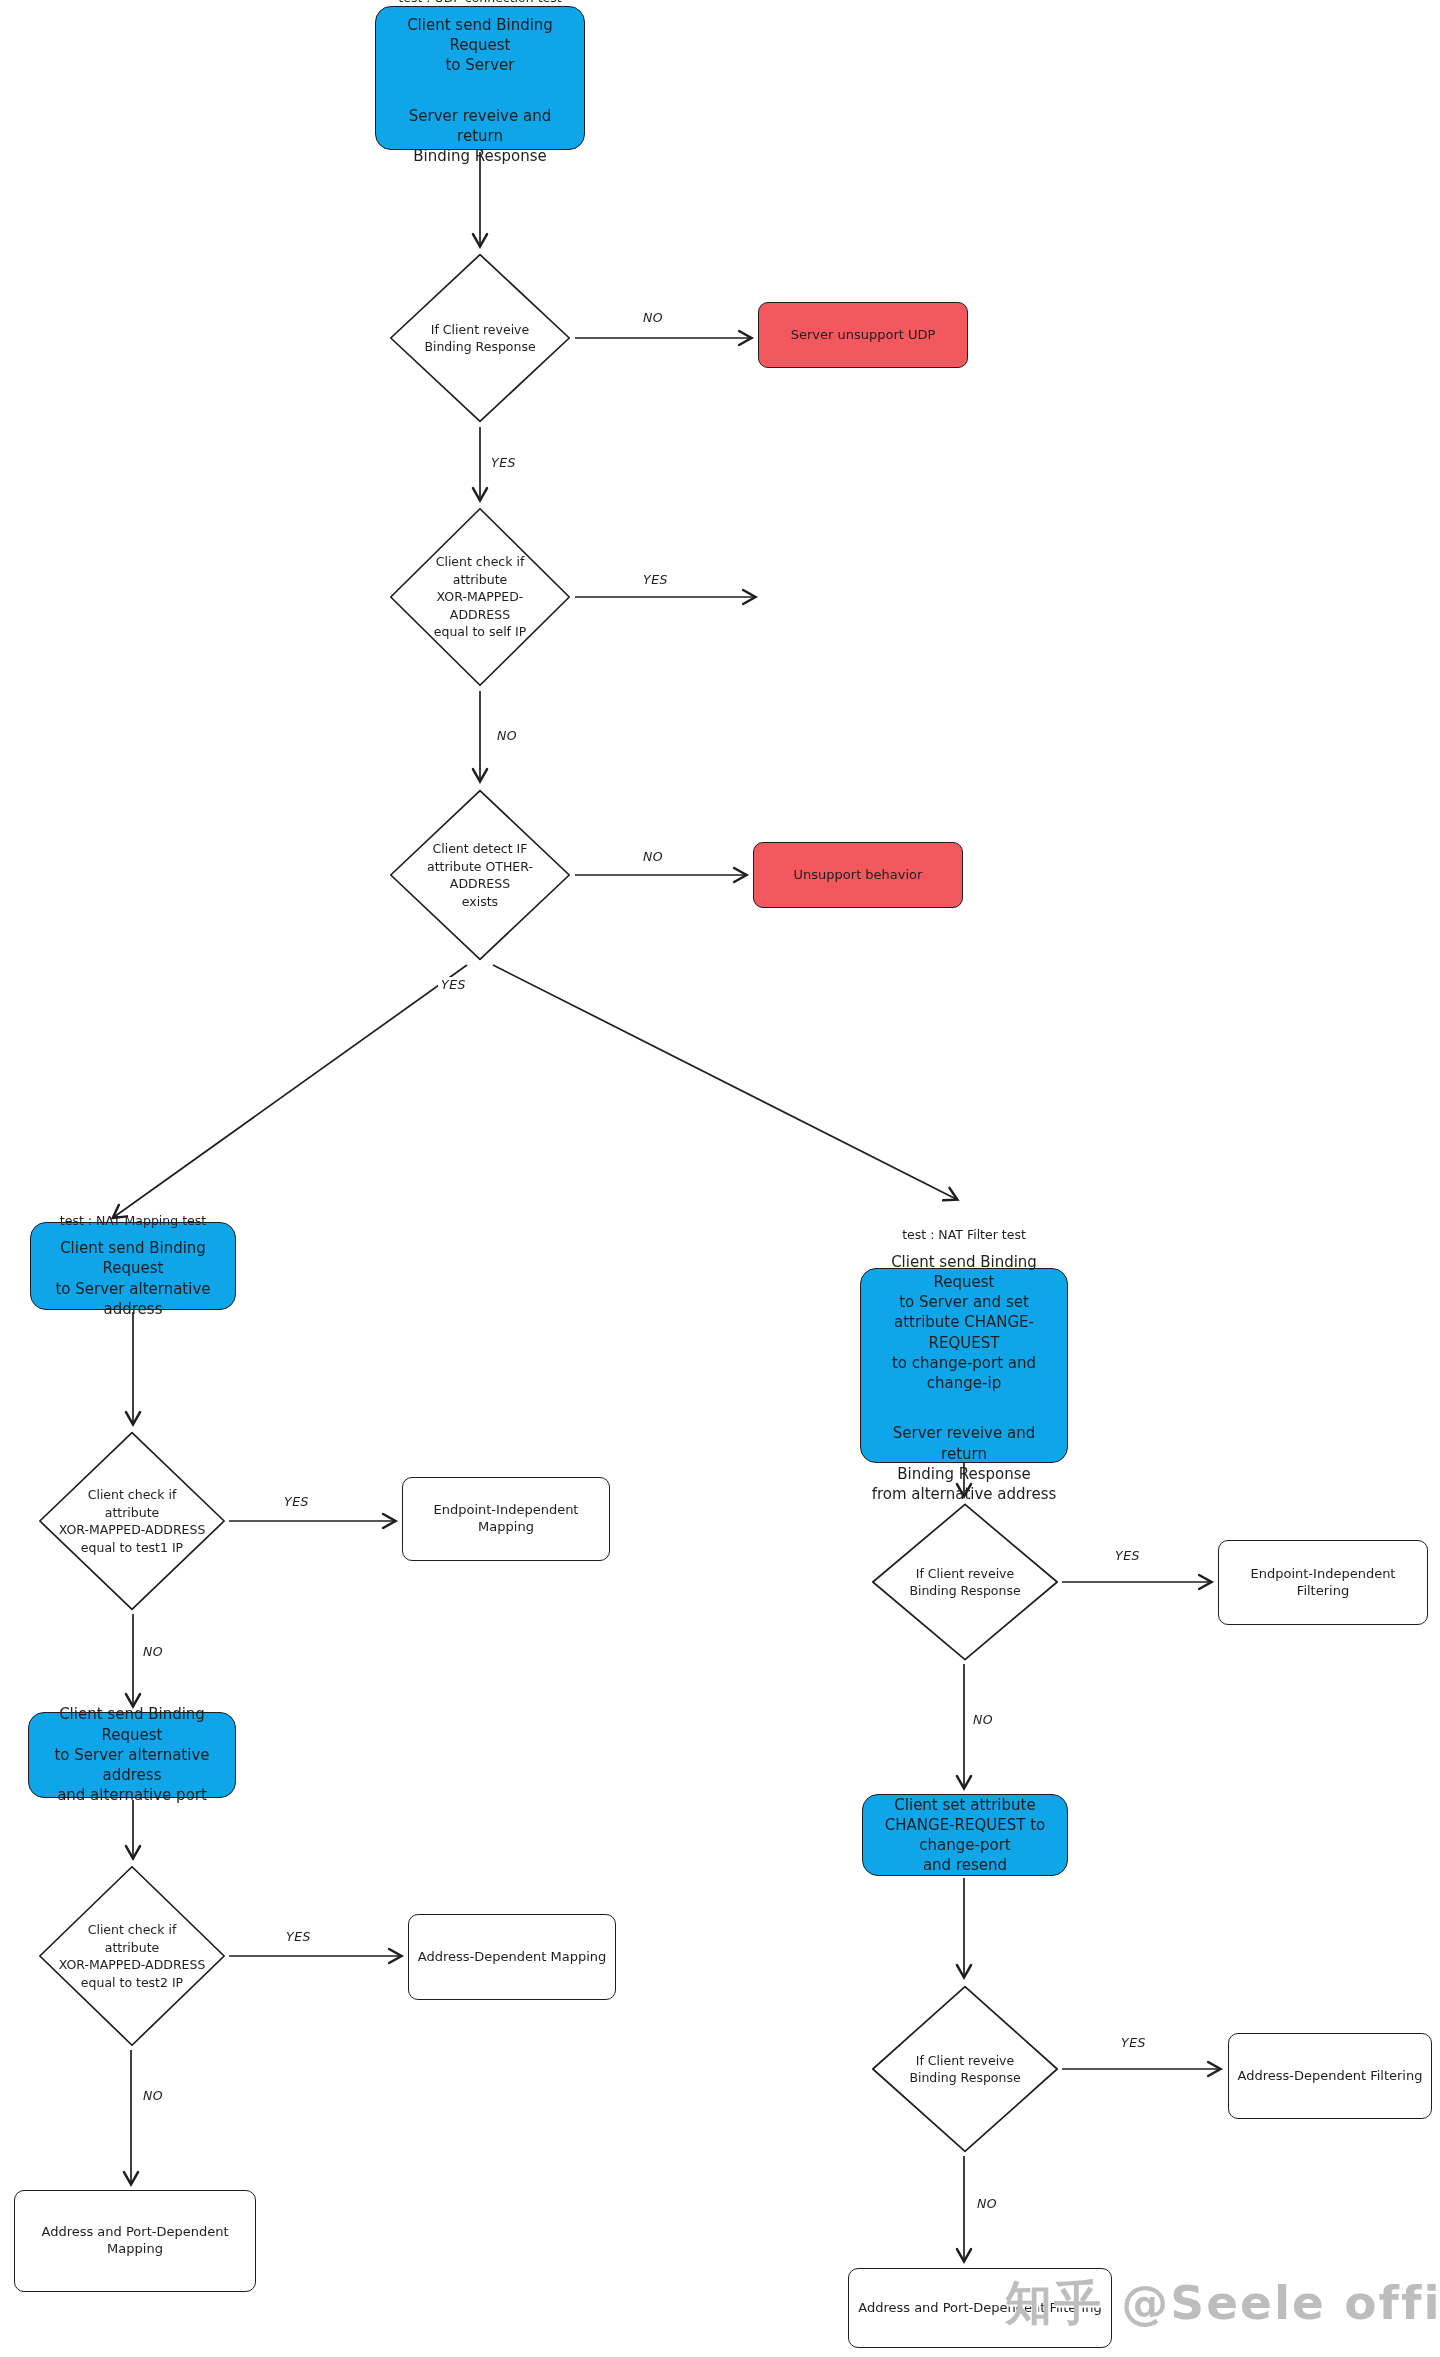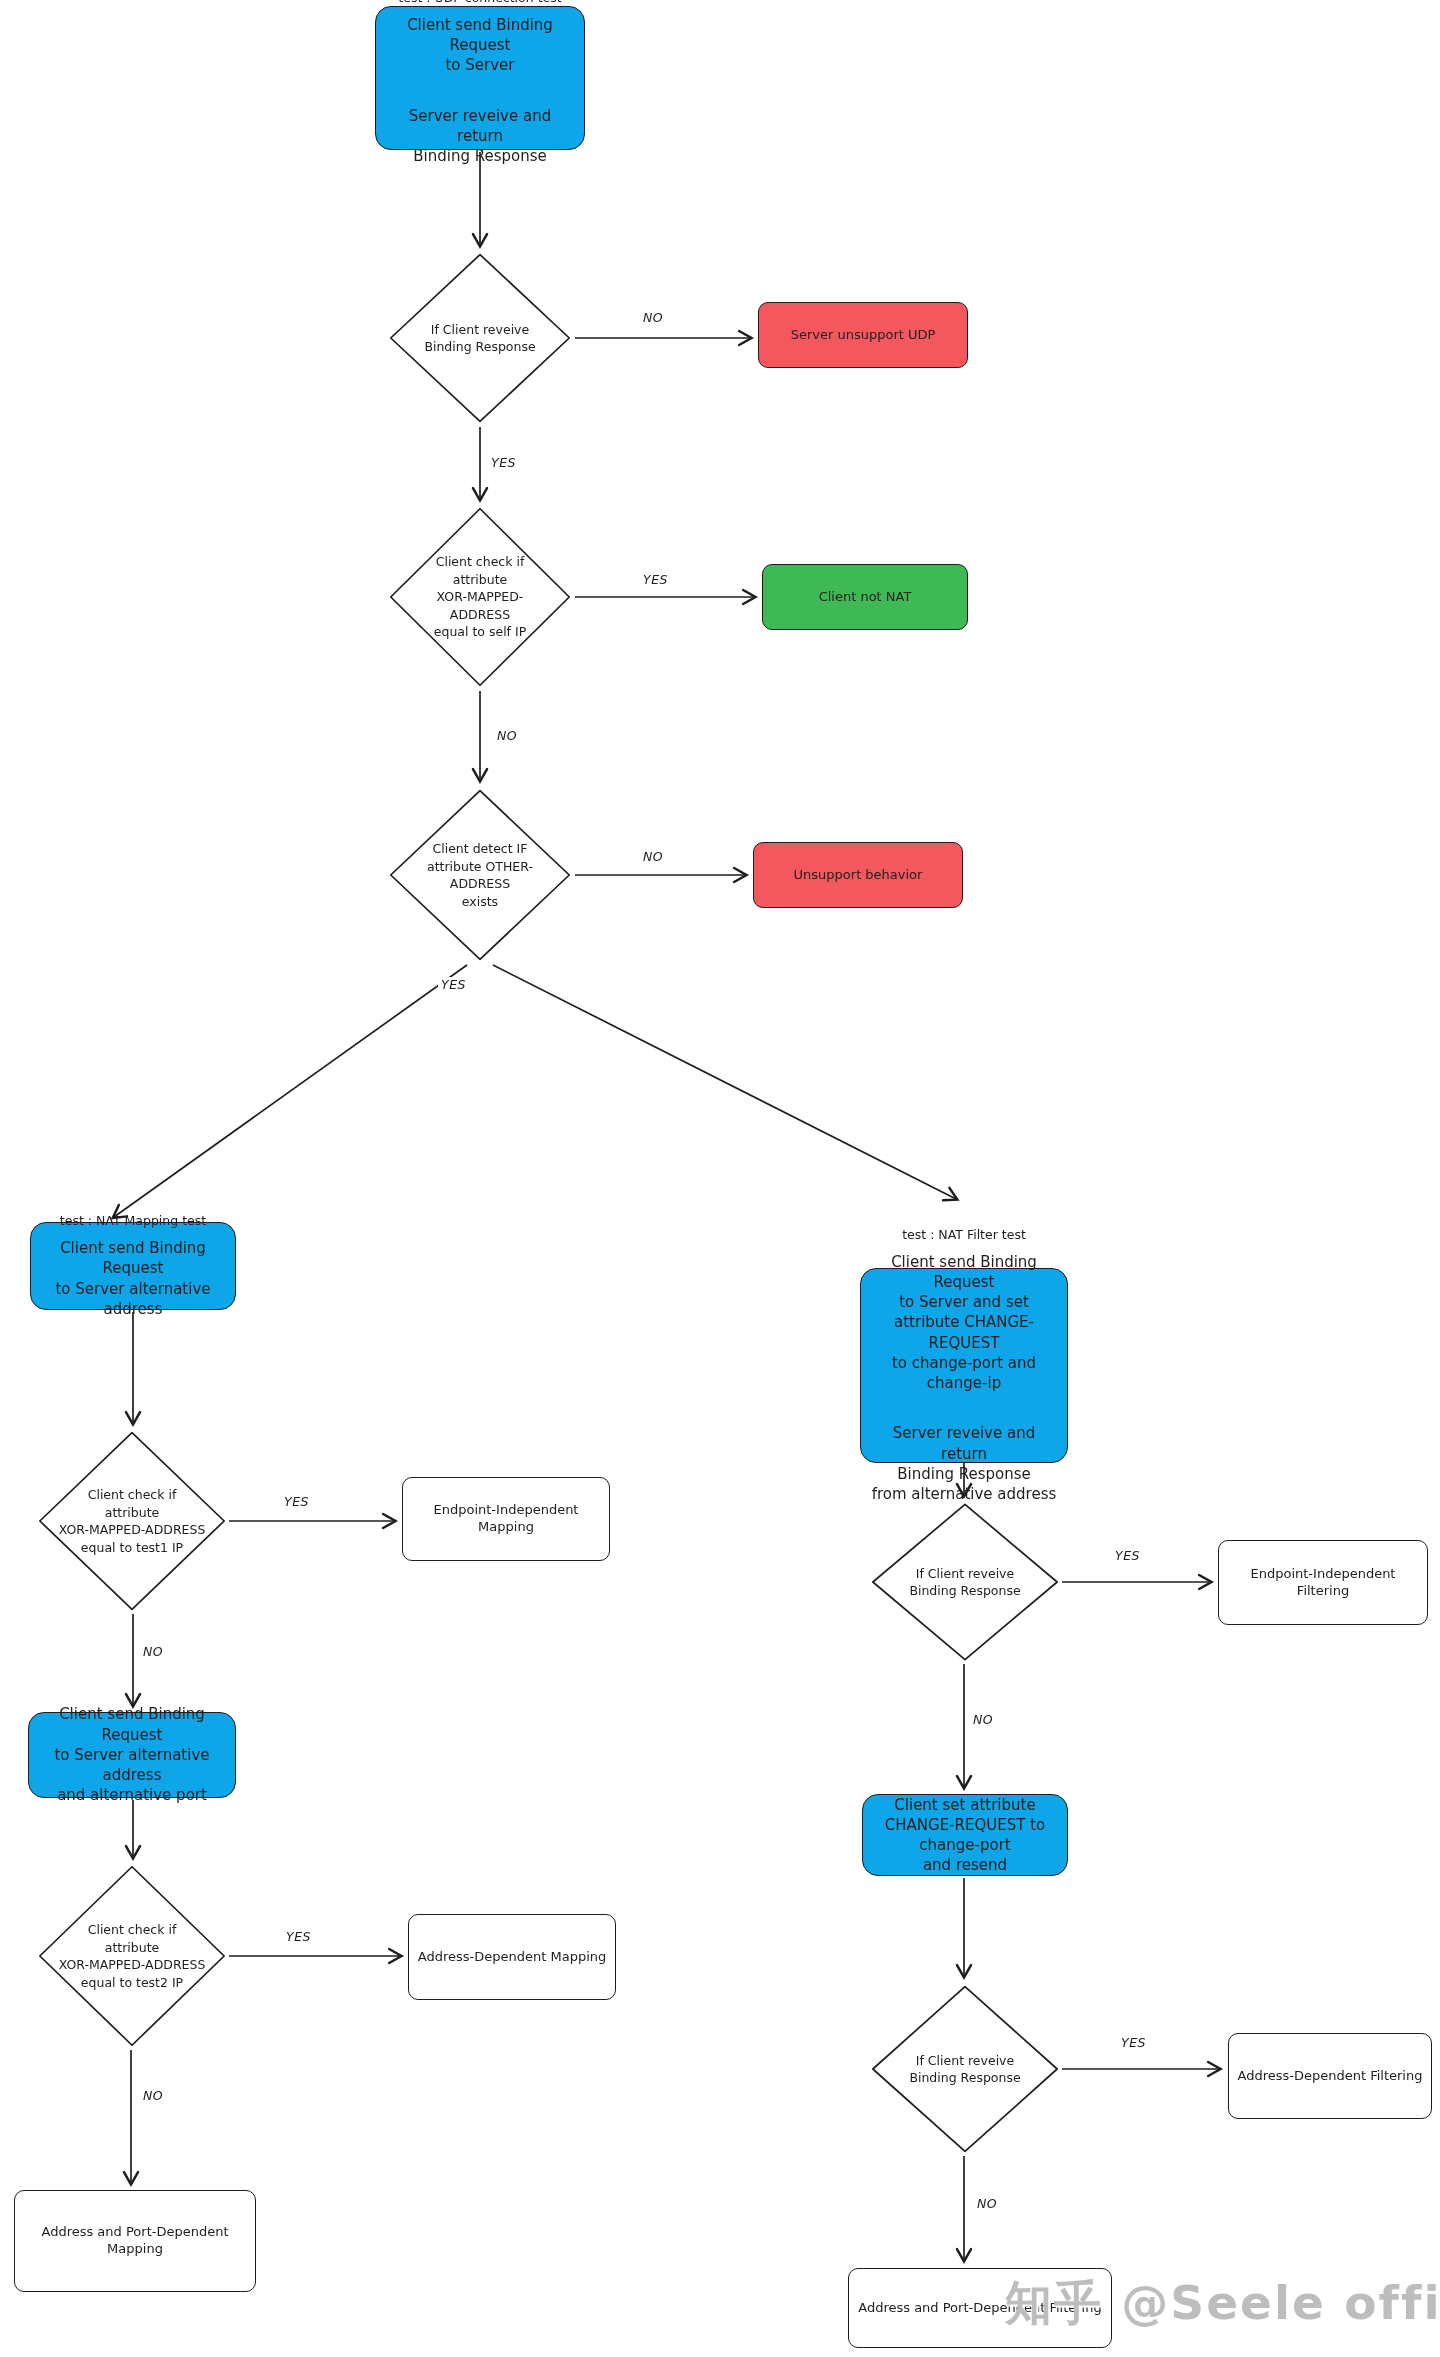--- a/index.html
+++ b/index.html
@@ -107,23 +107,20 @@
   <div class="node diamond" style="left:388px;top:506px;width:184px;height:182px">
     <svg viewBox="0 0 100 100" preserveAspectRatio="none">
       <polygon points="50,1.5 98.5,50 50,98.5 1.5,50" fill="#fff" stroke="#1e1e1e" stroke-width="1.7" stroke-linejoin="round" vector-effect="non-scaling-stroke"></polygon>
     </svg>
     <div class="dtext">Client check if
 attribute
 XOR-MAPPED-ADDRESS
 equal to self IP</div>
   </div>
 
-  <div class="node endbox green" style="left:762px;top:564px;width:206px;height:66px">
-    <span>Client not NAT</span>
-  </div>
 
   <div class="node diamond" style="left:388px;top:788px;width:184px;height:174px">
     <svg viewBox="0 0 100 100" preserveAspectRatio="none">
       <polygon points="50,1.5 98.5,50 50,98.5 1.5,50" fill="#fff" stroke="#1e1e1e" stroke-width="1.7" stroke-linejoin="round" vector-effect="non-scaling-stroke"></polygon>
     </svg>
     <div class="dtext">Client detect IF
 attribute OTHER-ADDRESS
 exists</div>
   </div>
 

